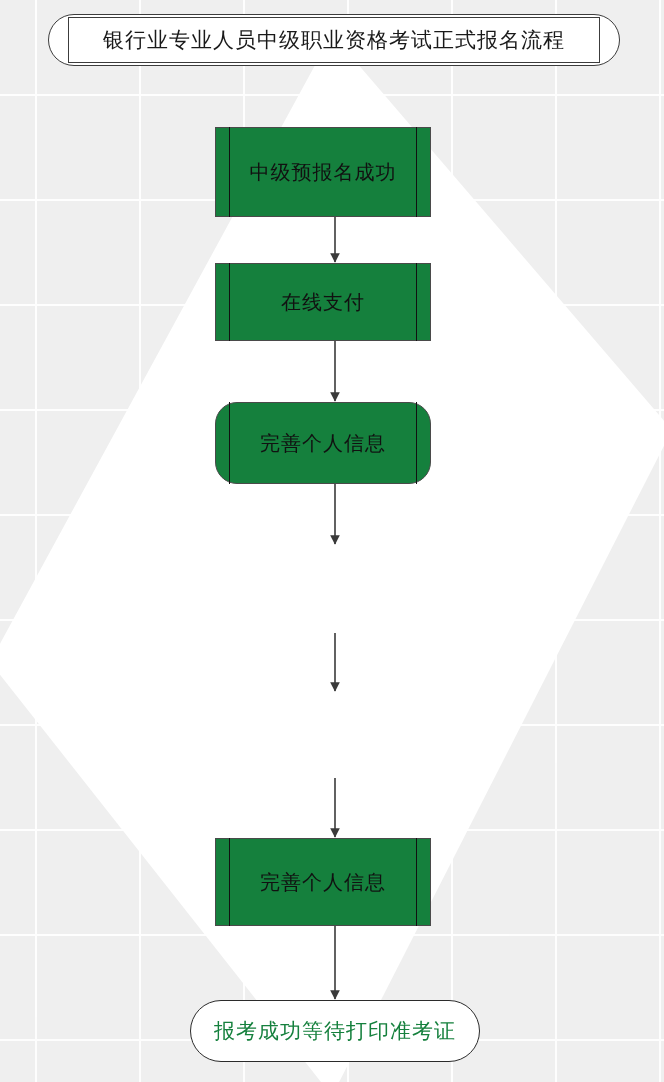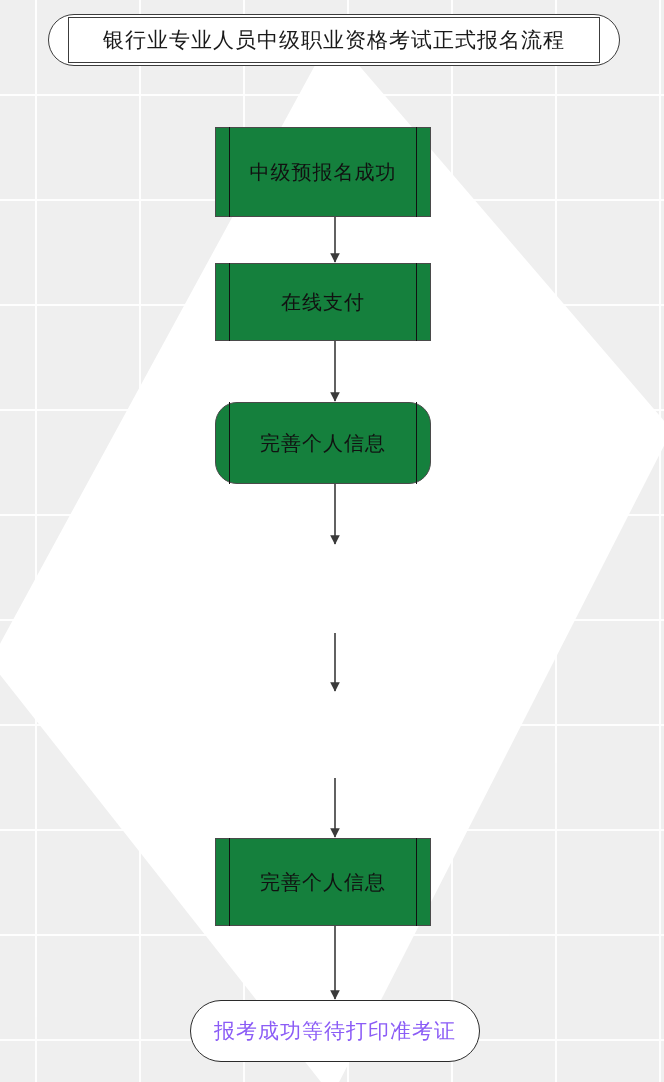--- a/index.html
+++ b/index.html
@@ -78,21 +78,21 @@
     position:absolute;
     left:190px; top:1000px;
     width:290px; height:62px;
     background:#ffffff;
     border:1.4px solid #2b2b2b;
     border-radius:31px/31px;
     box-sizing:border-box;
     display:flex; align-items:center; justify-content:center;
   }
   .term .ttext{
-    font-size:21px; color:#8b5cf6; letter-spacing:1px; white-space:nowrap;
+    font-size:21px; color:#15803d; letter-spacing:1px; white-space:nowrap;
   }
 
   
   .conn{position:absolute;left:0;top:0;width:664px;height:1082px;pointer-events:none;}
 </style>
 </head>
 <body>
 
 <div id="stage">
 

